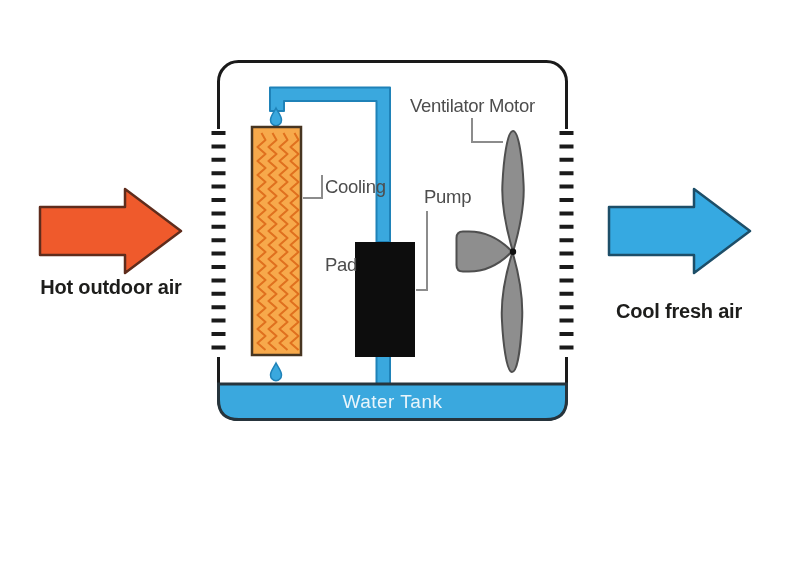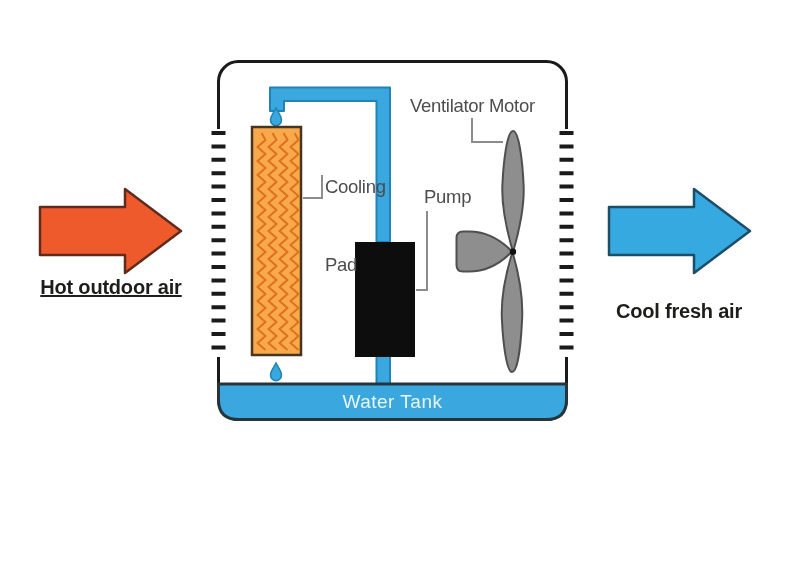--- a/index.html
+++ b/index.html
@@ -62,21 +62,21 @@
     <path d="M 218.5 384 L 566.5 384 L 566.5 400 Q 566.5 419.5 546 419.5 L 239 419.5 Q 218.5 419.5 218.5 400 Z" stroke-width="3" fill="#3aa8de" stroke="#26343c"></path>
 
     <polyline points="322,175 322,198 303,198" fill="none" stroke-width="2" stroke="#8c8c8c"></polyline>
     <polyline points="427,211 427,290 416,290" fill="none" stroke-width="2" stroke="#8c8c8c"></polyline>
     <polyline points="472,118 472,142 503,142" fill="none" stroke-width="2" stroke="#8c8c8c"></polyline>
 
     <polygon points="40,207 125,207 125,189 181,231 125,273 125,255 40,255" stroke-width="2.5" stroke-linejoin="round" fill="#ef5a2c" stroke="#5f2c1c"></polygon>
     <polygon points="609,207 694,207 694,189 750,231 694,273 694,255 609,255" stroke-width="2.5" stroke-linejoin="round" fill="#36a9e1" stroke="#1d4e68"></polygon>
   </svg>
 
-  <div class="lbl air-label" style="left:28px;top:276px;width:166px;text-decoration:underline;">Hot outdoor air</div>
+  <div class="lbl air-label" style="left:28px;top:276px;width:166px;">Hot outdoor air</div>
 
   <div class="lbl air-label" style="left:604px;top:276px;width:150px;margin-top:24px;">Cool fresh air</div>
 
   <div class="lbl comp-label" style="left:410px;top:93px;">Ventilator Motor</div>
 
   <div class="lbl comp-label" style="left:306px;top:122px;margin-left:19px;">
     <div>Cooling</div>
     <div>Pad</div>
   </div>
 

